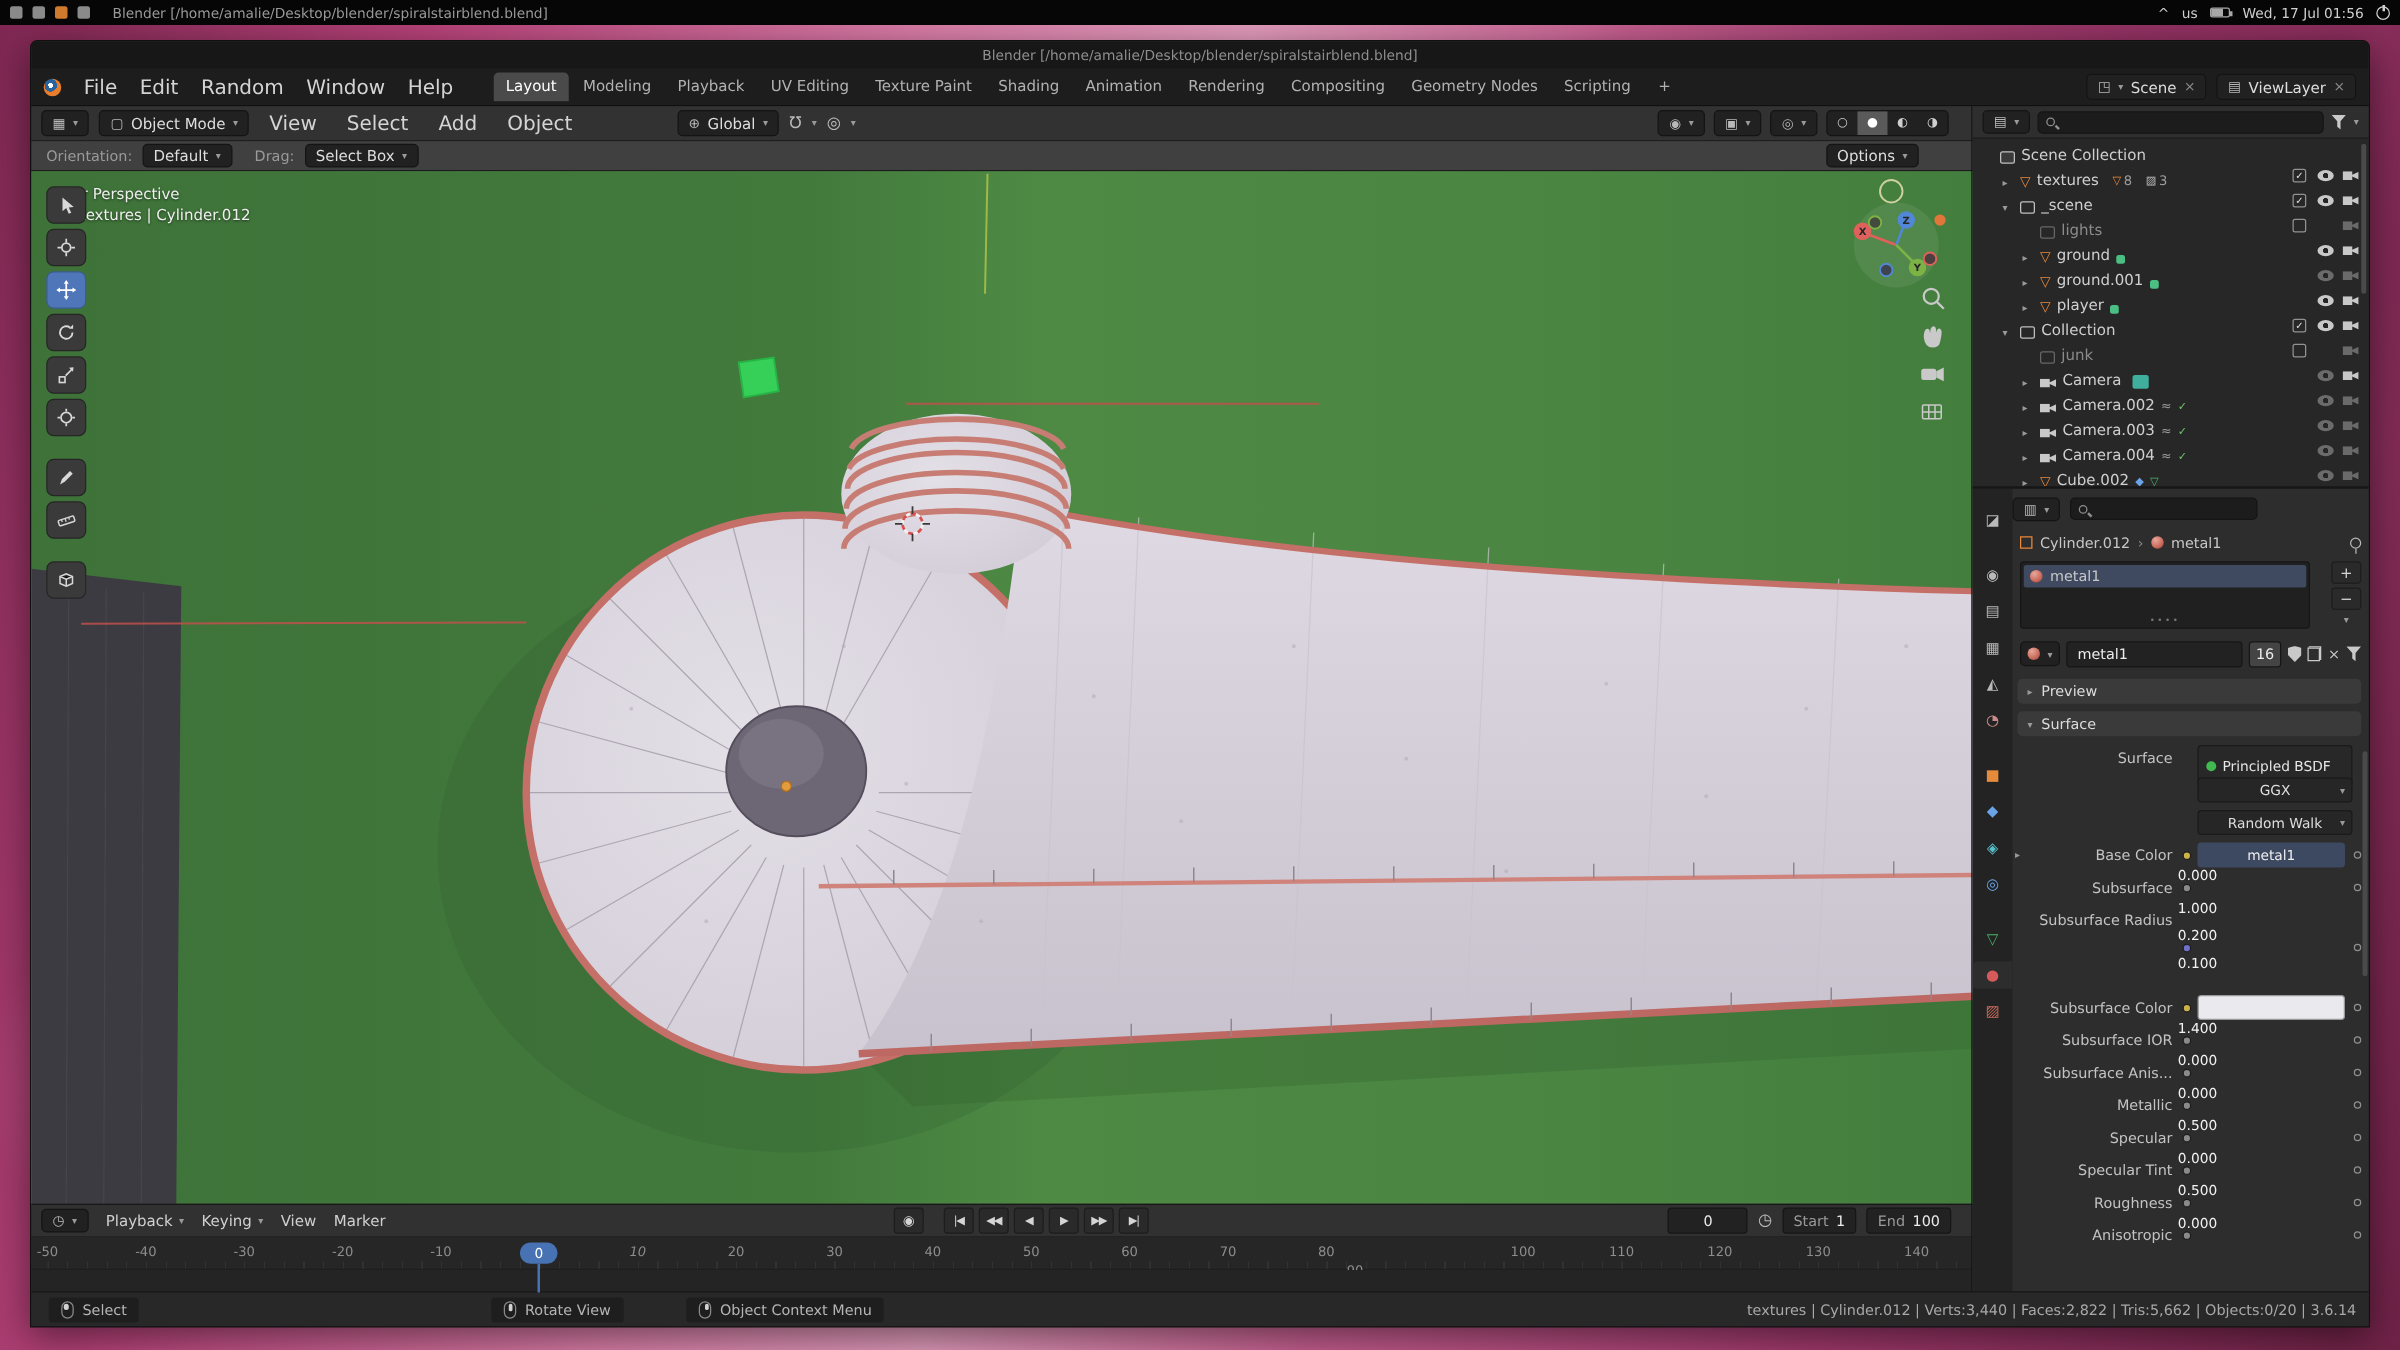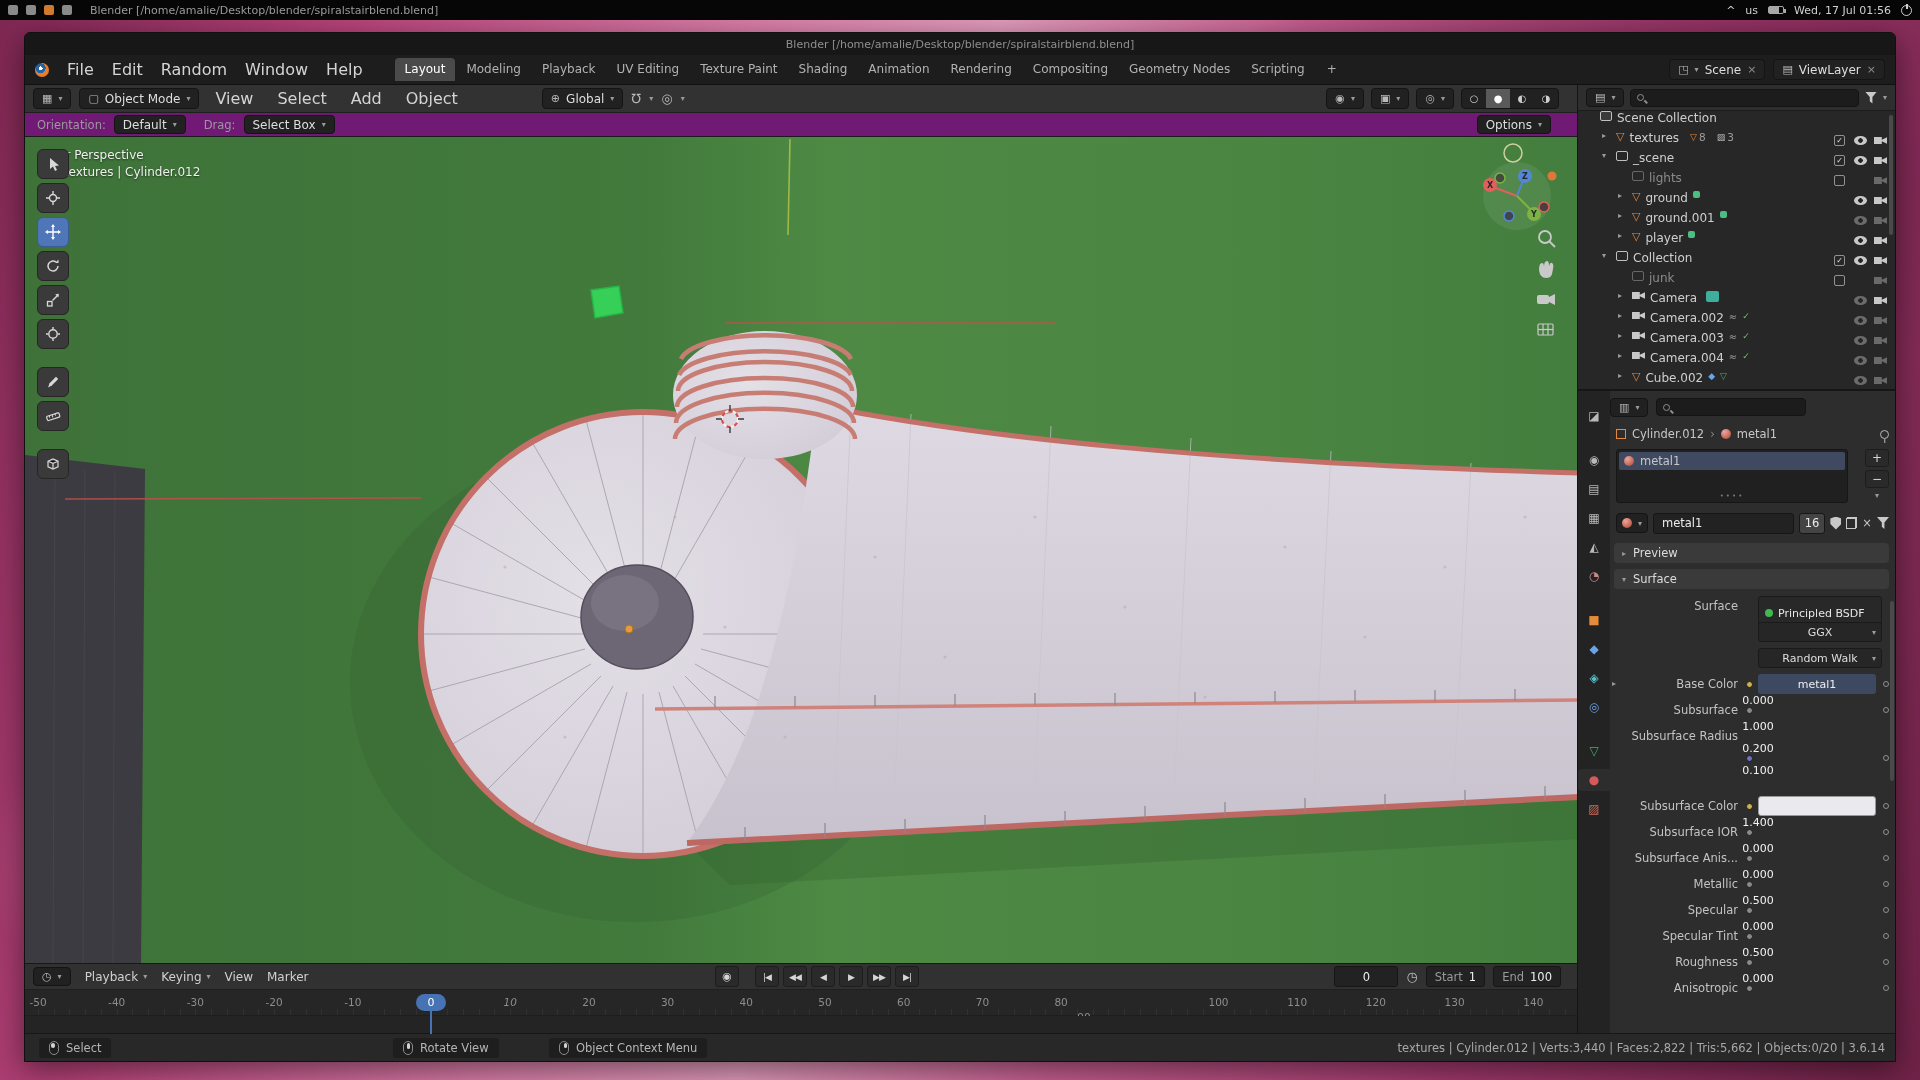--- a/index.html
+++ b/index.html
@@ -33,21 +33,21 @@
   .tbright{margin-left:auto;display:flex;align-items:center;gap:8px}
   .chip{background:#212121;border:1px solid #141414;border-radius:4px;color:#dedede;font-size:12px;padding:0 8px;height:21px;display:inline-flex;align-items:center;gap:6px}
   .caret{font-size:8px;color:#9a9a9a}
   .ico{color:#b9b9b9;font-size:11px}
   .xico{color:#8d8d8d;font-size:11px}
   
   .main{position:absolute;top:52px;left:0;right:0;bottom:28px}
   .leftarea{position:absolute;left:0;top:0;width:1554px;height:100%}
   
   .vheader{position:absolute;top:0;left:0;right:0;height:28px;background:#323232;border-bottom:1px solid #1e1e1e;display:flex;align-items:center;gap:8px;padding:0 8px}
-  .vheader2{position:absolute;top:28px;left:0;right:0;height:24px;background:#701a75;border-bottom:1px solid #1b1b1b;display:flex;align-items:center;gap:8px;padding:0 12px}
+  .vheader2{position:absolute;top:28px;left:0;right:0;height:24px;background:#404040;border-bottom:1px solid #1b1b1b;display:flex;align-items:center;gap:8px;padding:0 12px}
   .hlabel{color:#9a9a9a;font-size:11.5px}
   .shadeseg{display:flex;background:#212121;border:1px solid #141414;border-radius:4px;overflow:hidden}
   .shadeseg span{width:24px;height:19px;display:flex;align-items:center;justify-content:center;color:#cfcfcf;font-size:10px}
   .shadeseg span.on{background:#5a5a5a;color:#fff}
   
   .viewport{position:absolute;top:52px;left:0;width:1554px;height:828px;overflow:hidden;background:#447e3e}
   .scene{position:absolute;left:0;top:0}
   .overlaytxt{position:absolute;left:18px;top:10px;color:#efefef;font-size:12px;line-height:17px;text-shadow:0 1px 2px rgba(0,0,0,.55)}
   
   .toolbar{position:absolute;left:12px;top:12px;display:flex;flex-direction:column;gap:4px}
@@ -78,21 +78,21 @@
   .mouse.l::before{left:1px;top:1px;width:3.5px;height:5px}
   .mouse.r::before{right:1px;top:1px;width:3.5px;height:5px}
   .mouse.m::before{left:3px;top:1px;width:2.5px;height:6px}
   
   .rightcol{position:absolute;right:0;top:0;width:318px;height:100%;border-left:1px solid #141414}
   .outliner{position:absolute;top:0;left:0;right:0;height:304px;background:#272727;overflow:hidden}
   .ohead{height:26px;background:#2e2e2e;border-bottom:1px solid #1c1c1c;display:flex;align-items:center;gap:6px;padding:0 8px}
   .search{flex:1;height:18px;background:#1c1c1c;border:1px solid #141414;border-radius:4px;display:flex;align-items:center;gap:5px;padding:0 6px}
   .mag{width:7px;height:7px;border:1.5px solid #8f8f8f;border-radius:50%;position:relative;flex:0 0 auto}
   .mag::after{content:"";position:absolute;left:6px;top:6px;width:4px;height:1.5px;background:#8f8f8f;transform:rotate(45deg)}
-  .orow{position:relative;display:flex;align-items:flex-start;height:20px;gap:5px;font-size:12px;color:#cfcfcf;padding-left:calc(8px + var(--i)*16px)}
+  .orow{position:relative;display:flex;align-items:flex-end;height:20px;gap:5px;font-size:12px;color:#cfcfcf;padding-left:calc(8px + var(--i)*16px)}
   .oarrow{color:#9a9a9a;font-size:8px;width:9px;flex:0 0 auto}
   .noarrow{width:9px;flex:0 0 auto}
   .coll{width:12px;height:10px;border:1px solid #c0c0c0;border-radius:2px;flex:0 0 auto}
   .mesh{color:#e8883c;font-size:11px;line-height:1;flex:0 0 auto}
   .gdot{width:7px;height:7px;border-radius:2px;background:#4bbf83;flex:0 0 auto}
   .camo{width:13px;height:9px;background:#c8c8c8;clip-path:polygon(0 12%,60% 12%,60% 42%,100% 15%,100% 85%,60% 58%,60% 88%,0 88%);flex:0 0 auto}
   .tealchip{width:13px;height:11px;border-radius:2px;background:#3fae9d;flex:0 0 auto;margin-left:4px}
   .animico{color:#a0a0a0;font-size:10px}
   .okico{color:#6cc06c;font-size:9px}
   .badge{color:#9d9d9d;font-size:10.5px;display:inline-flex;align-items:center;gap:2px;margin-left:6px}
@@ -252,21 +252,21 @@
           <span class="hlabel">Orientation:</span>
           <span class="chip" style="height:19px">
               <span>Default</span>
               <span class="caret">▾</span>
             </span>
           <span class="hlabel" style="margin-left:10px">Drag:</span>
           <span class="chip" style="height:19px">
               <span>Select Box</span>
               <span class="caret">▾</span>
             </span>
-          <span class="chip" style="margin-left:auto;margin-right:16px;height:19px">
+          <span class="chip" style="margin-left:auto;margin-right:32px;height:19px">
               <span>Options</span>
               <span class="caret">▾</span>
             </span>
         </div>
 
         <div class="viewport">
           <svg class="scene" width="1554" height="828" viewBox="0 0 1554 828">
             <defs>
               <linearGradient id="gGround" x1="0" y1="0" x2="1" y2="0">
                 <stop offset="0" stop-color="#3e7239"></stop>

